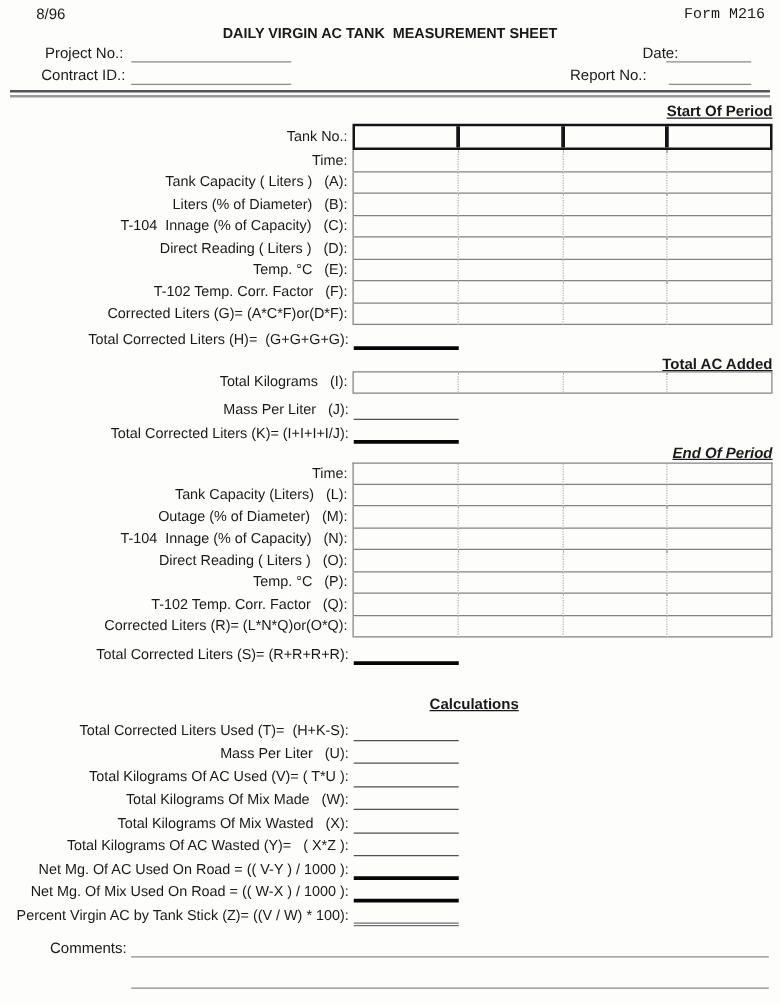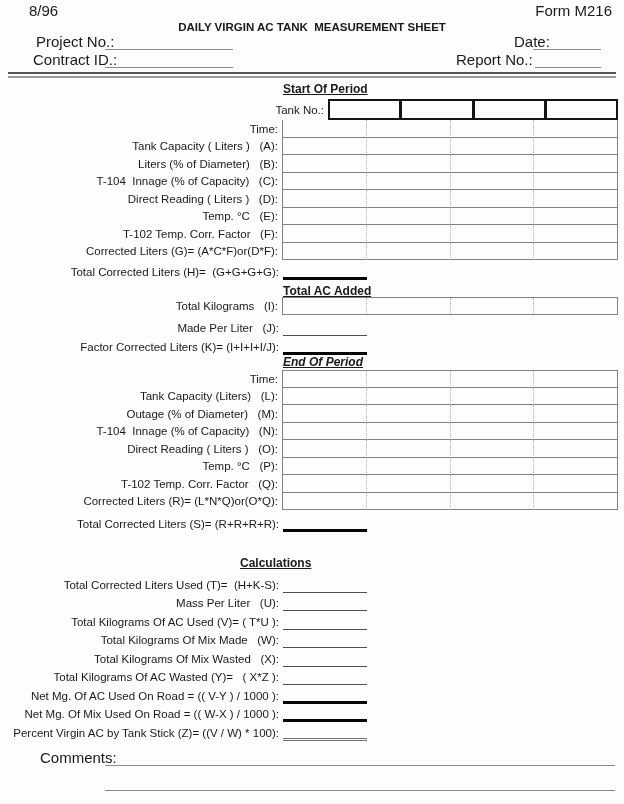--- a/index.html
+++ b/index.html
@@ -4,42 +4,42 @@
 <style>
   html,body{margin:0;padding:0;background:#e8e8e8;}
   .page{
     position:relative;
     width:624px;height:804px;
     background:#fdfdfc;
     font-family:"Liberation Sans","DejaVu Sans",sans-serif;
     color:#1a1a1a;
     overflow:hidden;
   }
-  .txt{font-size:15px;line-height:14px;white-space:pre;}
+  .txt{font-size:12px;line-height:14px;white-space:pre;}
   .abs{position:absolute;}
 
   
   .rev{left:29px;top:4px;}
-  .formno{right:12px;top:4px;}
+  .formno{right:12px;top:4px;font-family:Liberation Mono, monospace;}
   .title{left:0;right:0;top:21px;text-align:center;font-weight:bold;font-size:11.5px;white-space:pre;}
   .hline{position:absolute;border-bottom:1px solid #8a8a8a;height:0;}
   .rule{left:8px;right:8px;top:72px;height:2px;border-top:2px solid #555;border-bottom:2px solid #999;}
 
   
-  .sec-head{font-weight:bold;font-size:12px;text-decoration:underline;text-align:left;white-space:pre;}
+  .sec-head{font-weight:bold;font-size:12px;text-decoration:underline;text-align:right;white-space:pre;}
 
   
   .ftable{left:0;width:618px;display:flex;flex-direction:column;}
   .trow{display:flex;height:17.5px;}
   .tlabel{width:282px;box-sizing:border-box;padding-right:4px;display:flex;align-items:center;justify-content:flex-end;font-size:11.5px;white-space:pre;}
   .tcells{flex:1;display:flex;border-left:1px solid #828282;border-right:1px solid #828282;}
   .tcell{flex:1;border-bottom:1px solid #828282;border-right:1px dotted #b3b3b3;}
   .tcell:last-child{border-right:none;}
   .trow.first .tcells{border-top:1px solid #828282;}
-  .trow.boldrow{height:21px;padding-left:46px;}
+  .trow.boldrow{height:21px;}
   .trow.boldrow .tcells{border:2px solid #141414;}
   .trow.boldrow .tcell{border-right:3px solid #141414;border-bottom:none;}
   .trow.boldrow .tcell:last-child{border-right:none;}
 
   
   .boxrow .tcells{border:1px solid #828282;}
   .boxrow .tcell{border-bottom:none;}
 
   
   .vrow{display:flex;align-items:flex-end;height:18.5px;}
@@ -173,26 +173,26 @@
       <div class="tcells">
         <div class="tcell"></div>
           <div class="tcell"></div>
           <div class="tcell"></div>
           <div class="tcell"></div>
       </div>
     </div>
   </div>
 
   <div class="abs vrow" style="left:0;top:317px;width:618px;">
-    <div class="vlabel">Made Per Liter   (J):</div>
+    <div class="vlabel">Mass Per Liter   (J):</div>
     <div class="vline u-thin"></div>
   </div>
 
   <div class="abs vrow" style="left:0;top:336px;width:618px;">
-    <div class="vlabel">Factor Corrected Liters (K)= (I+I+I+I/J):</div>
+    <div class="vlabel">Total Corrected Liters (K)= (I+I+I+I/J):</div>
     <div class="vline u-bold"></div>
   </div>
 
   <div class="abs sec-head" style="left:283px;width:335px;top:355px;font-style:italic;">End Of Period</div>
 
   <div class="abs ftable" style="top:370px;">
     <div class="trow first">
       <div class="tlabel">Time:</div>
       <div class="tcells">
         <div class="tcell"></div>

